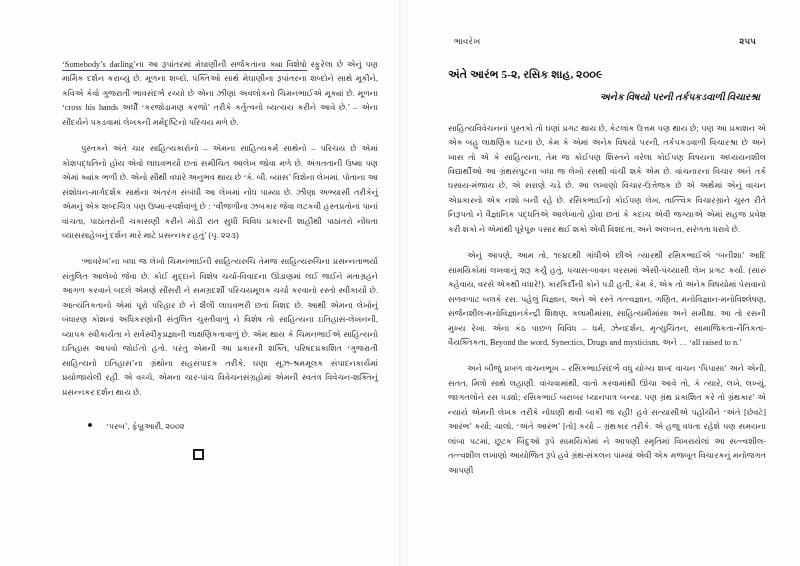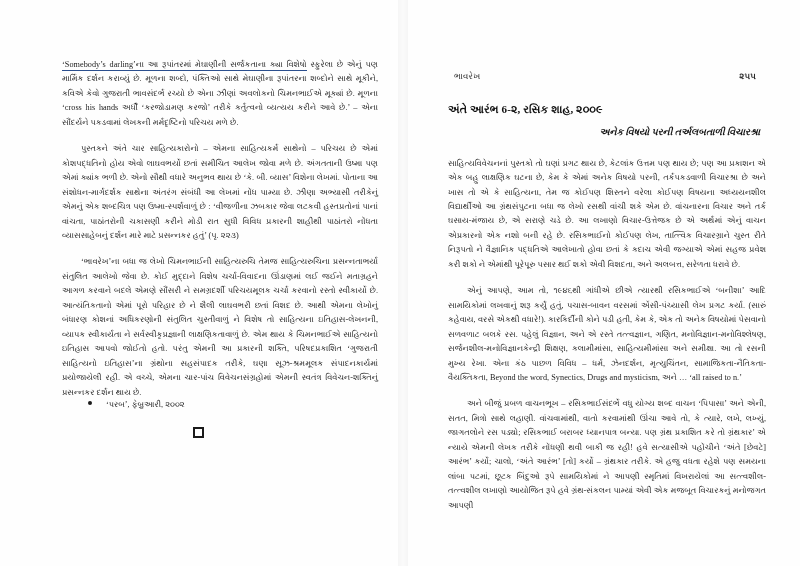--- a/index.html
+++ b/index.html
@@ -46,21 +46,20 @@
 
   .running-head {
     display: flex;
     justify-content: space-between;
     align-items: flex-end;
     font-size: 8.5px;
     letter-spacing: 0.2px;
     color: #2a2a2a;
     margin-bottom: 20px;
     padding: 0 10px 0 6px;
-    margin-top: 35px;
   }
   .running-head .rh-title { font-size: 8.5px; }
   .running-head .rh-folio { font-size: 8.5px; font-weight: bold; }
 
   .article-title {
     font-size: 11px;
     font-weight: bold;
     color: #111;
     letter-spacing: 0.1px;
     margin: 0 0 9px 0;
@@ -88,20 +87,21 @@
   .body-text p.indent { text-indent: 19px; margin-top: 12px; }
   .body-text p.noindent { text-indent: 0; }
 
   
   .hl {
     border-bottom: 1.3px solid #2b4f8e;
     padding-bottom: 0.5px;
   }
 
   .source-note {
+    margin-top: 22px;
     display: flex;
     align-items: baseline;
     font-size: 8.2px;
     color: #1b1b1b;
     padding-left: 26px;
   }
   .source-note .bullet {
     display: inline-block;
     width: 4px; height: 4px;
     background: #1b1b1b;
@@ -153,22 +153,22 @@
     </div>
   </div>
 
   <div class="page page-right">
 
     <div class="running-head">
       <span class="rh-title">ભાવરેખ</span>
       <span class="rh-folio">૨૫૫</span>
     </div>
 
-    <h2 class="article-title">અંતે આરંભ 6-૨, રસિક શાહ, ૨૦૦૯</h2>
-    <div class="article-subtitle">અનેક વિષયો પરની તર્અલબતાળી વિચારશ્રા</div>
+    <h2 class="article-title">અંતે આરંભ 5-૨, રસિક શાહ, ૨૦૦૯</h2>
+    <div class="article-subtitle">અનેક વિષયો પરની તર્કપકડવાળી વિચારશ્રા</div>
 
     <div class="body-text">
       <p class="noindent">સાહિત્યવિવેચનનાં પુસ્તકો તો ઘણાં પ્રગટ થાય છે, કેટલાંક ઉત્તમ પણ થાય છે; પણ આ પ્રકાશન એ એક બહુ લાક્ષણિક ઘટના છે, કેમ કે એમાં અનેક વિષયો પરની, તર્કપકડવાળી વિચારશ્રા છે અને ખાસ તો એ કે સાહિત્યના, તેમ જ કોઈપણ શિસ્તને વરેલા કોઈપણ વિષયના અધ્યયનશીલ વિદ્યાર્થીઓ આ ગ્રંથસંપુટના બધા જ લેખો રસથી વાંચી શકે એમ છે. વાંચનારના વિચાર અને તર્ક ઘસાય-મંજાય છે, એ સરાણે ચડે છે. આ લખાણો વિચાર-ઉત્તેજક છે એ અર્થમાં એનું વાચન એપ્રકારનો એક નશો બની રહે છે. રસિકભાઈનો કોઈપણ લેખ, તાત્ત્વિક વિચારગ્રાને ચુસ્ત રીતે નિરૂપતો ને વૈજ્ઞાનિક પદ્ધતિએ આલેખાતો હોવા છતાં કે કદાચ એવી જગ્યાએ એમાં સહજ પ્રવેશ કરી શકો ને એમાંથી પૂરેપૂરુ પસાર થઈ શકો એવી વિશદતા, અને અલબત્ત, સરેળતા ધરાવે છે.</p>
       <p class="indent">એનું આપણે, આમ તો, ૧૯૪૬થી ગાંધીએ છીએ ત્યારથી રસિકભાઈએ ‘બનીશા’ આદિ સામયિકોમાં લખવાનું શરૂ કર્યું હતું, પચાસ-બાવન વરસમાં એંસી-પંચ્યાસી લેખ પ્રગટ કર્યા. (સારું કહેવાય, વરસે એકથી વધારે!). કારકિર્દીની કોને પડી હતી, કેમ કે, એક તો અનેક વિષયોમાં પેસવાનો સળવળાટ બલકે રસ. પહેલું વિજ્ઞાન, અને એ રસ્તે તત્ત્વજ્ઞાન, ગણિત, મનોવિજ્ઞાન-મનોવિશ્લેષણ, સર્જનશીલ-મનોવિજ્ઞાનકેન્દ્રી શિક્ષણ, કલામીમાંસા, સાહિત્યમીમાંસા અને સમીક્ષા. આ તો રસની મુખ્ય રેખા. એના કંઠ પાછળ વિવિધ – ધર્મ, ઝેનદર્શન, મૃત્યુચિંતન, સામાજિકતા-નૈતિકતા-વૈયક્તિકતા, Beyond the word, Synectics, Drugs and mysticism, અને … ‘all raised to n.’</p>
       <p class="indent">અને બીજું પ્રબળ વાચનભૂખ – રસિકભાઈસંદર્ભે વધુ યોગ્ય શબ્દ વાચન ‘પિપાસા’ અને એની, સતત, મિત્રો સાથે લહાણી. વાંચવામાંથી, વાતો કરવામાંથી ઊંચા આવે તો, કે ત્યારે, લખે, લખ્યું, જાગતલોને રસ પડ્યો; રસિકભાઈ બરાબર ધ્યાનપાત્ર બન્યા. પણ ગ્રંથ પ્રકાશિત કરે તો ગ્રંથકાર’ એ ન્યાયે એમની લેખક તરીકે નોંધણી થવી બાકી જ રહી! હવે સત્યાસીએ પહોંચીને ‘અંતે [છેવટે] આરંભ’ કર્યો; ચાલો, ‘અંતે આરંભ’ [તો] કર્યો – ગ્રંથકાર તરીકે. એ હજુ વધતા રહેશે પણ સમયના લાંબા પટમાં, છૂટક બિંદુઓ રૂપે સામયિકોમાં ને આપણી સ્મૃતિમાં વિખરાયેલાં આ સત્ત્વશીલ-તત્ત્વશીલ લખાણો આયોજિત રૂપે હવે ગ્રંથ-સંકલન પામ્યાં એવી એક મજબૂત વિચારકનું મનોજગત આપણી</p>
     </div>
 
   </div>
 
 </div>

